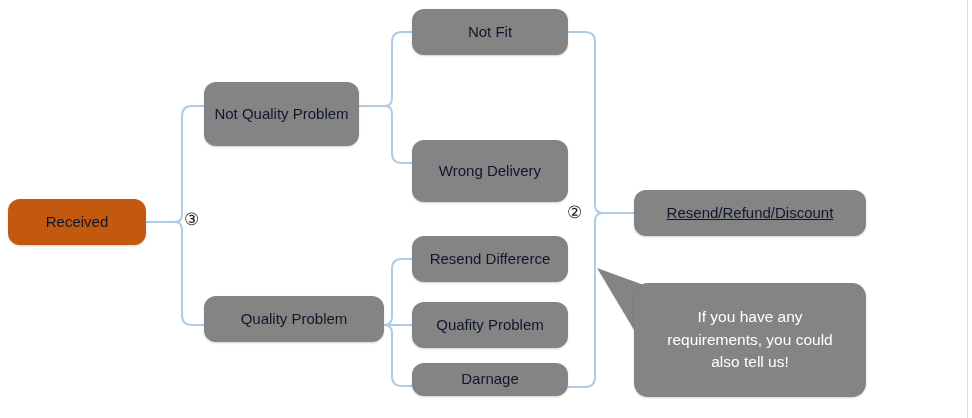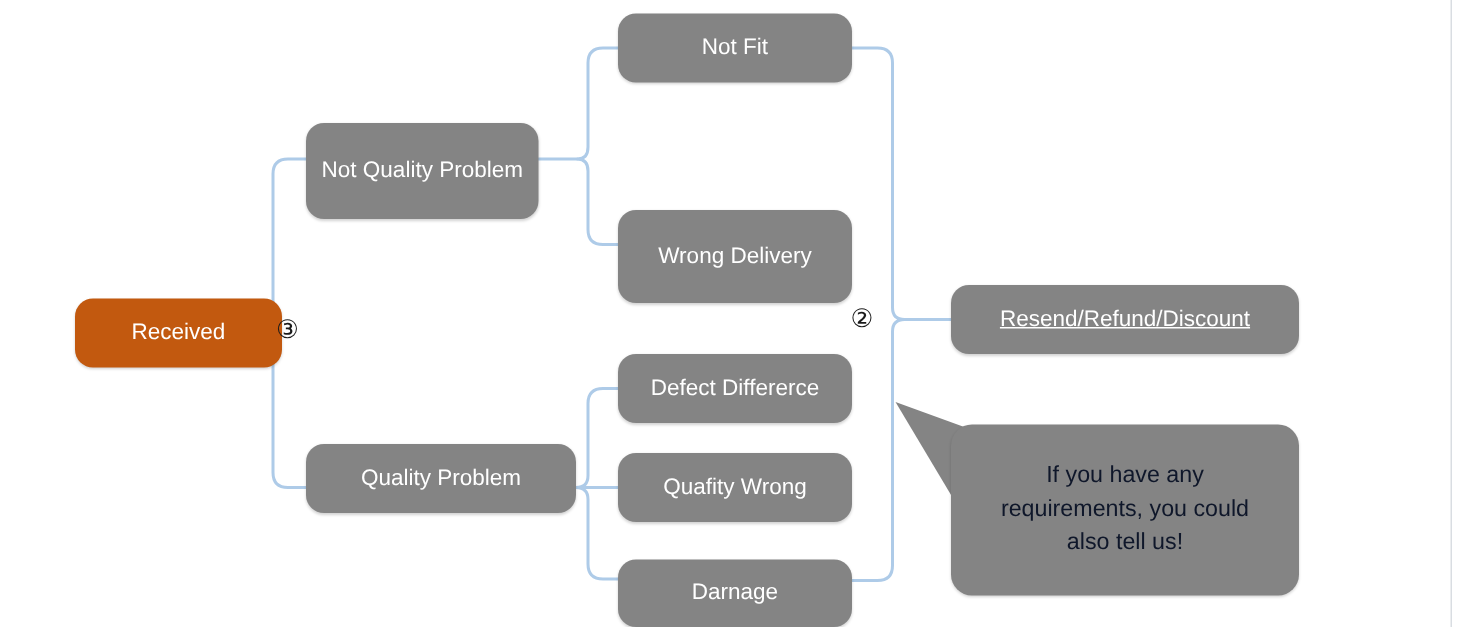--- a/index.html
+++ b/index.html
@@ -8,47 +8,47 @@
     width:972px;height:418px;
     background:#ffffff;
     overflow:hidden;
     font-family:"Liberation Sans", sans-serif;
   }
   .node{
     position:absolute;
     display:flex;align-items:center;justify-content:center;
     text-align:center;
     border-radius:12px;
-    color:#ffffff;
+    color:#0f172a;
     font-size:15px;
     line-height:1.25;
     box-shadow:0 1px 2px rgba(0,0,0,0.18);
     box-sizing:border-box;
     padding:2px 6px;
   }
   .gray{background:#848484;}
-  .orange{background:#C2590F;margin-left:42px;}
+  .orange{background:#C2590F;}
   .marker{
     position:absolute;
     color:#1a1a1a;
     font-size:17px;
     line-height:1;
   }
   #connector-layer{position:absolute;left:0;top:0;}
   .callout{
     position:absolute;
     left:634px;top:283px;width:232px;height:114px;
     background:#848484;border-radius:14px;
     display:flex;align-items:center;justify-content:center;
     box-shadow:0 1px 2px rgba(0,0,0,0.18);
   }
   .callout-text{
     width:196px;
     text-align:center;
-    color:#0f172a;
+    color:#ffffff;
     font-size:15.5px;
     line-height:1.45;
   }
   #right-edge-line{
     position:absolute;right:4px;top:0;width:1px;height:418px;
     background:#d9dde2;
   }
 </style>
 </head>
 <body>
@@ -91,28 +91,28 @@
 
   <div class="node gray" style="left:412px;top:9px;width:156px;height:46px;">
     <span>Not Fit</span>
   </div>
 
   <div class="node gray" style="left:412px;top:140px;width:156px;height:62px;">
     <span>Wrong Delivery</span>
   </div>
 
   <div class="node gray" style="left:412px;top:236px;width:156px;height:46px;">
-    <span>Defect Differerce</span>
+    <span>Resend Differerce</span>
   </div>
 
   <div class="node gray" style="left:412px;top:302px;width:156px;height:46px;">
-    <span>Quafity Wrong</span>
+    <span>Quafity Problem</span>
   </div>
 
-  <div class="node gray" style="left:412px;top:373px;width:156px;height:45px;text-align:center;">
+  <div class="node gray" style="left:412px;top:363px;width:156px;height:33px;text-align:center;">
     <span>Darnage</span>
   </div>
 
   <div class="node gray" style="left:634px;top:190px;width:232px;height:46px;text-decoration:underline;">
     <span>Resend/Refund/Discount</span>
   </div>
 
   <span class="marker" style="left:184px;top:211px;">③</span>
   <span class="marker" style="left:567px;top:204px;">②</span>
 

